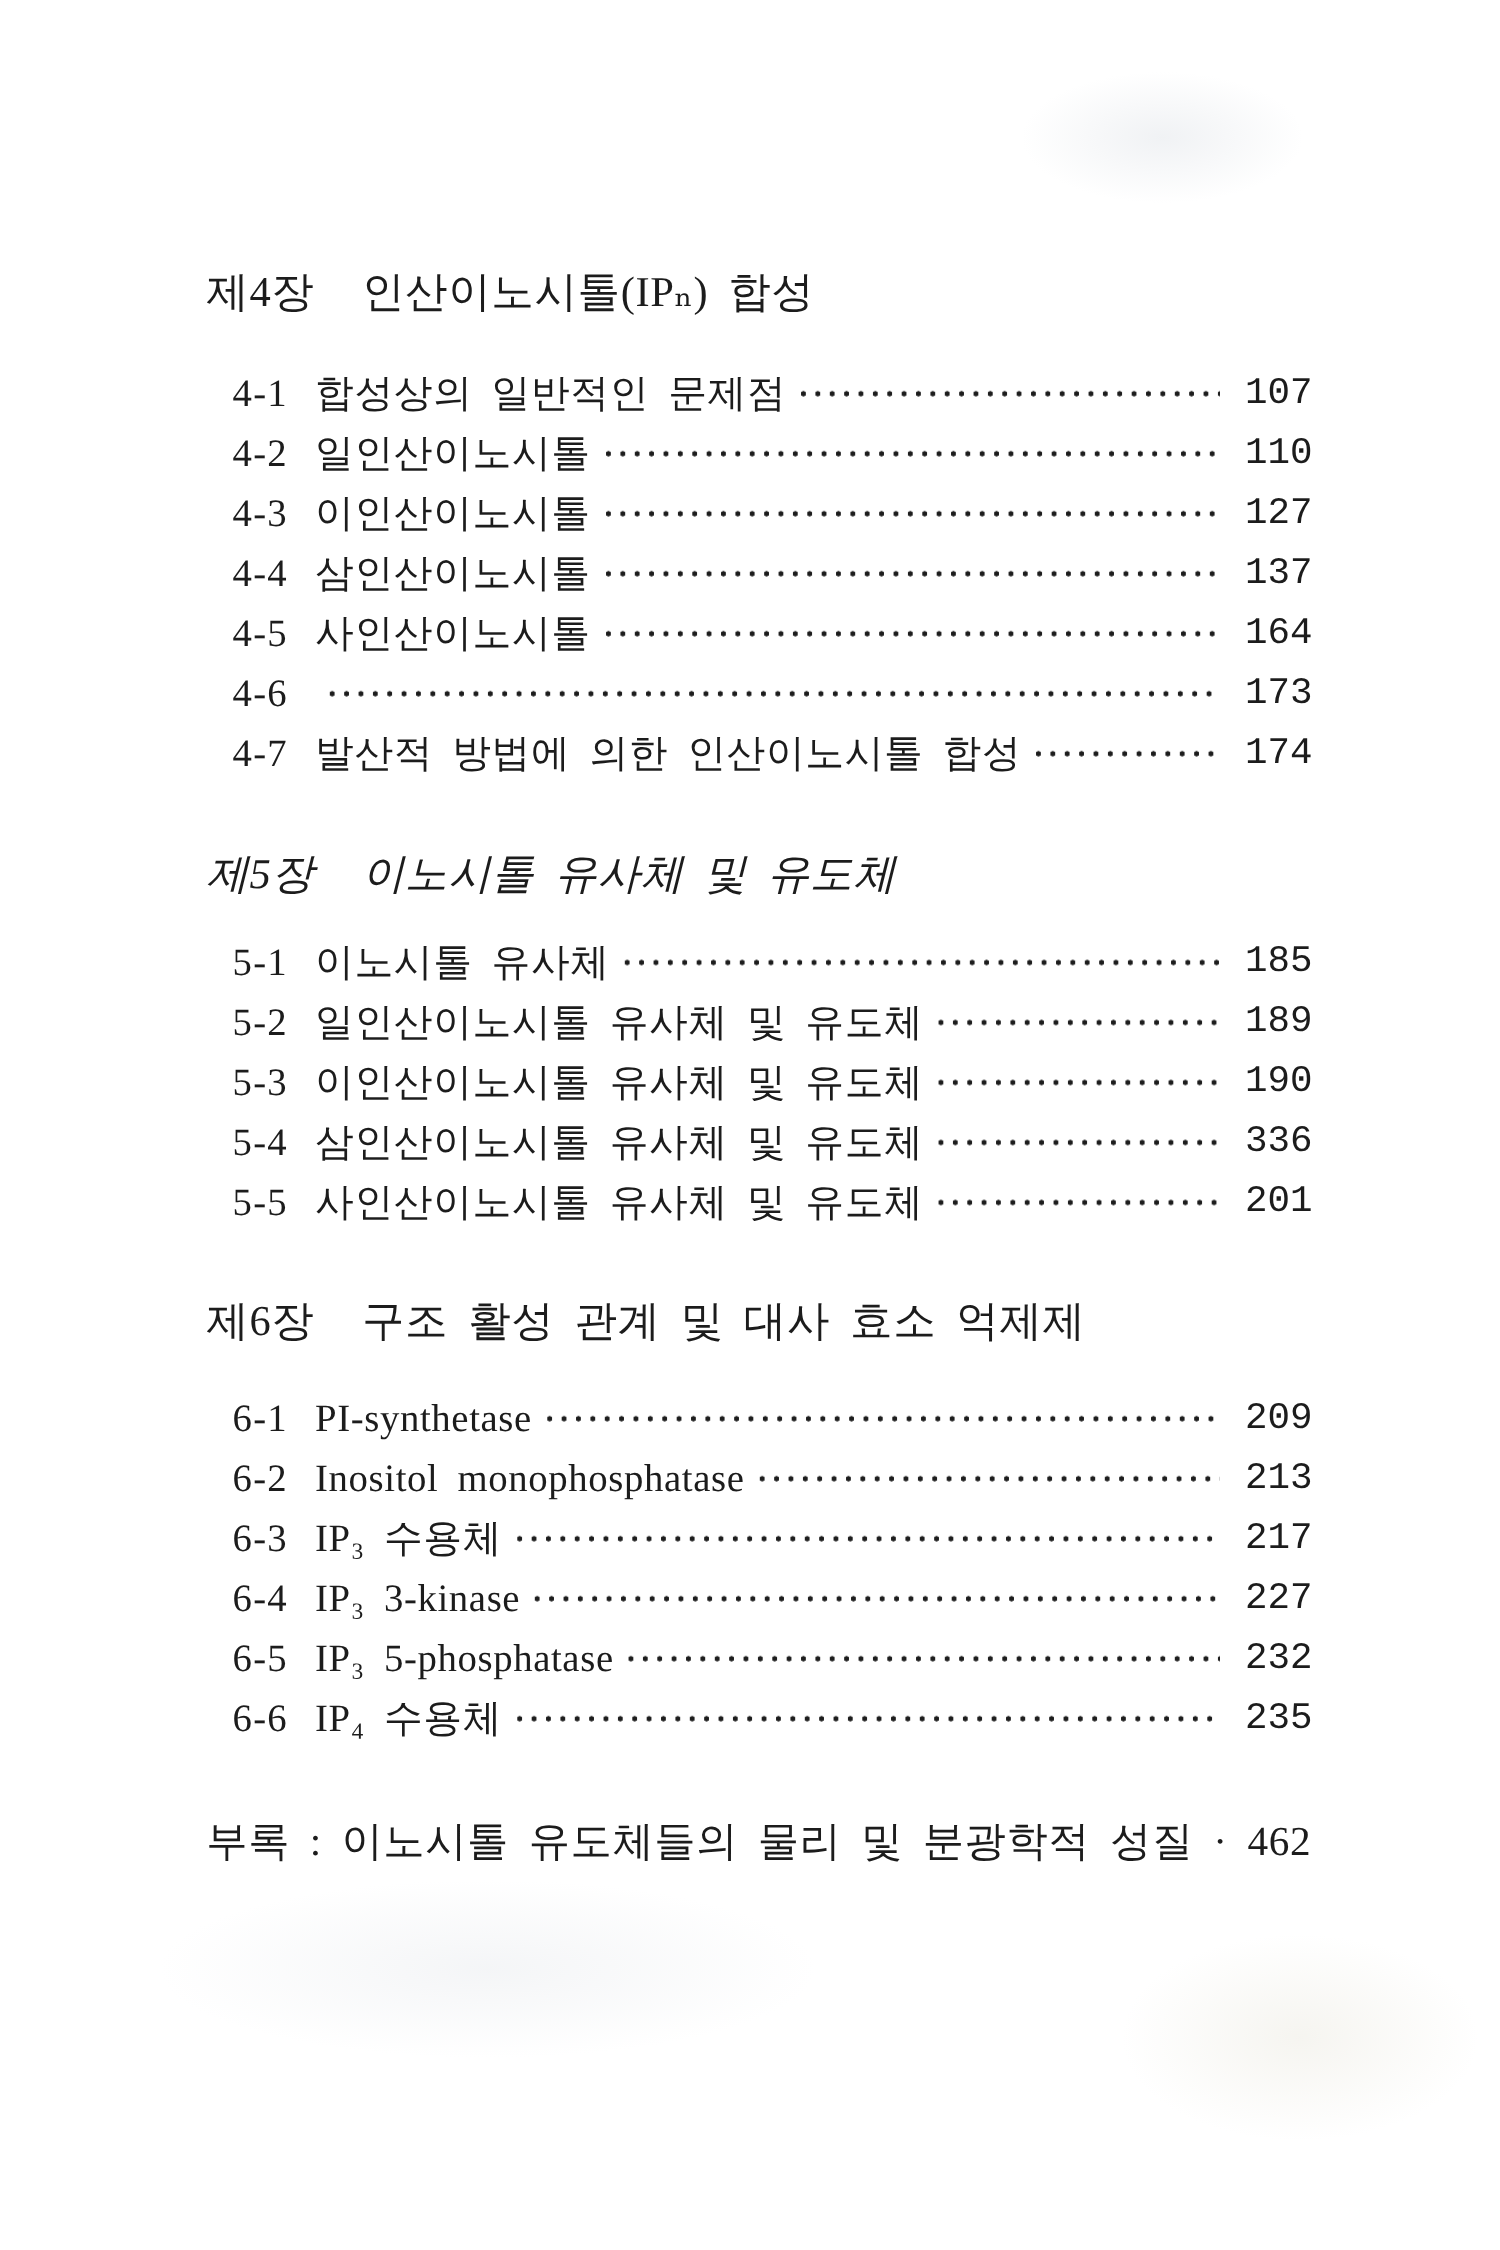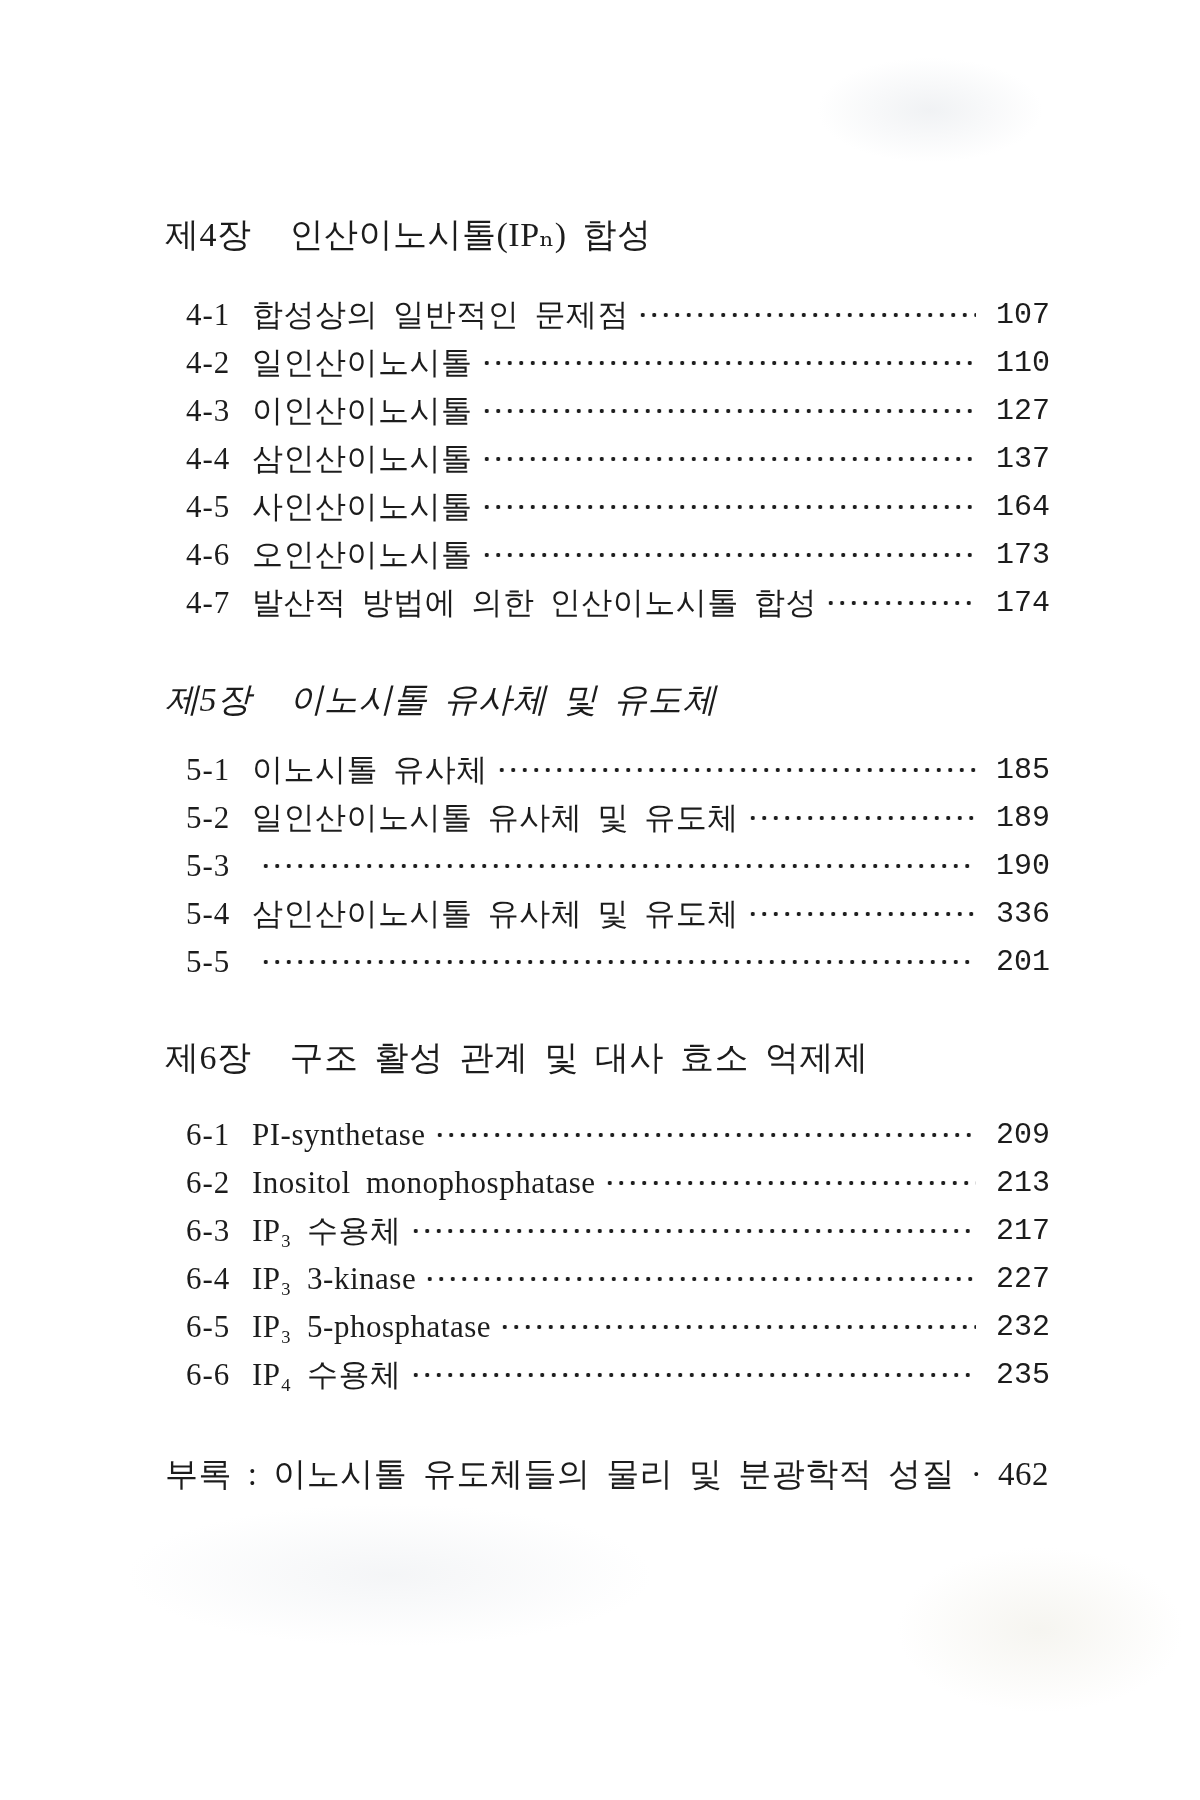--- a/index.html
+++ b/index.html
@@ -143,21 +143,20 @@
         <span class="pg">137</span>
       </div>
       <div class="toc-row">
         <span class="no">4-5</span>
         <span class="title">사인산이노시톨</span>
         <span class="leader"></span>
         <span class="pg">164</span>
       </div>
       <div class="toc-row">
         <span class="no">4-6</span>
-        <span class="title">오인산이노시톨</span>
         <span class="leader"></span>
         <span class="pg">173</span>
       </div>
       <div class="toc-row">
         <span class="no">4-7</span>
         <span class="title">발산적 방법에 의한 인산이노시톨 합성</span>
         <span class="leader"></span>
         <span class="pg">174</span>
       </div>
     </div>
@@ -173,31 +172,33 @@
         <span class="pg">185</span>
       </div>
       <div class="toc-row">
         <span class="no">5-2</span>
         <span class="title">일인산이노시톨 유사체 및 유도체</span>
         <span class="leader"></span>
         <span class="pg">189</span>
       </div>
       <div class="toc-row">
         <span class="no">5-3</span>
+        <span class="title">이인산이노시톨 유사체 및 유도체</span>
         <span class="leader"></span>
         <span class="pg">190</span>
       </div>
       <div class="toc-row">
         <span class="no">5-4</span>
         <span class="title">삼인산이노시톨 유사체 및 유도체</span>
         <span class="leader"></span>
         <span class="pg">336</span>
       </div>
       <div class="toc-row">
         <span class="no">5-5</span>
+        <span class="title">사인산이노시톨 유사체 및 유도체</span>
         <span class="leader"></span>
         <span class="pg">201</span>
       </div>
     </div>
 
     <div class="chapter-heading mt-ch6">
       <span class="chapter-label">제6장</span><span class="chapter-title">구조 활성 관계 및 대사 효소 억제제</span>
     </div>
     <div class="toc-list mt-items6">
       <div class="toc-row">

